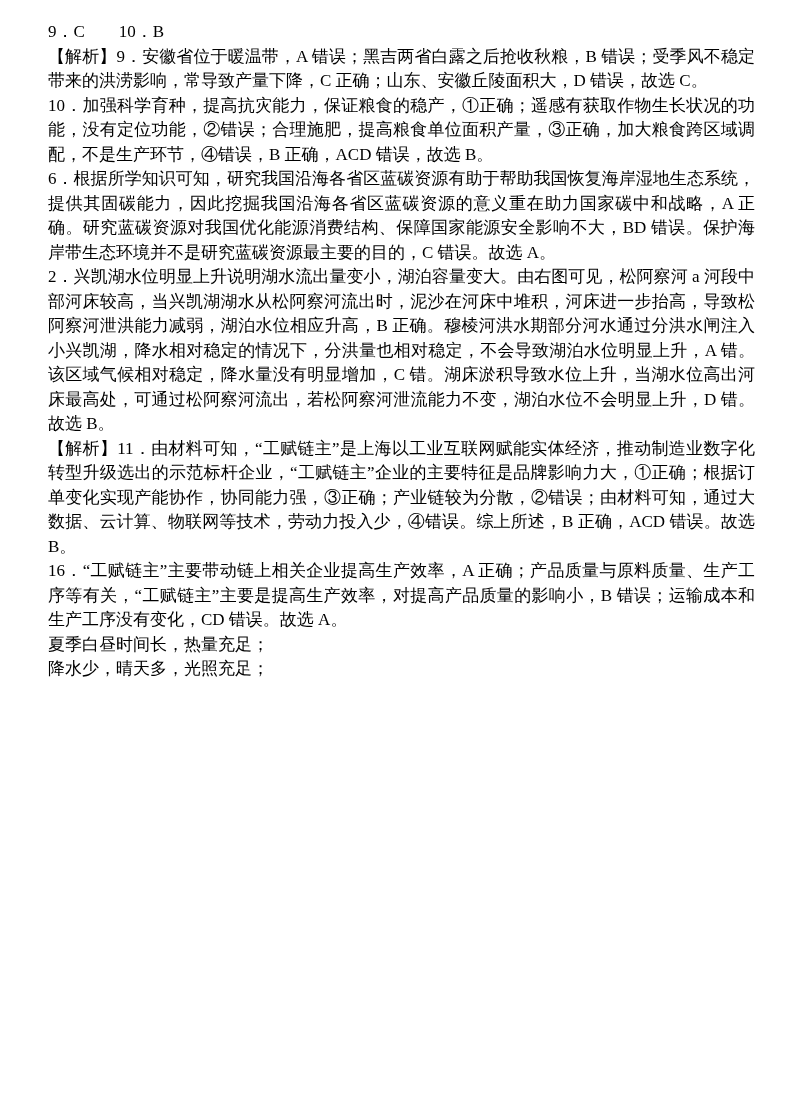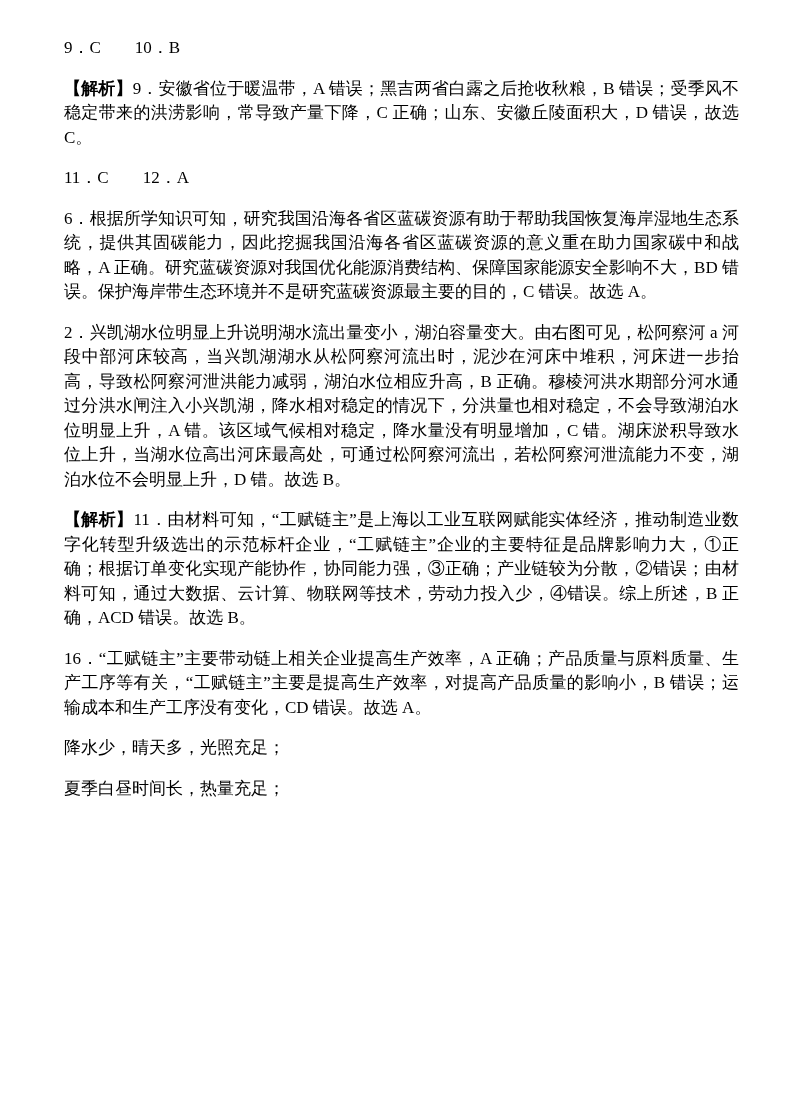--- a/index.html
+++ b/index.html
@@ -13,57 +13,57 @@
     box-sizing: border-box;
     padding: 20px 45px 0 48px;
     background: #ffffff;
     color: #000000;
     font-family: "Liberation Serif", "DejaVu Serif", serif;
     font-size: 17px;
     line-height: 24.5px;
     overflow: hidden;
   }
   .page p {
-    margin: 16px;
+    margin: 0;
     text-align: justify;
     text-justify: inter-ideograph;
   }
   .page p.answers {
     text-align: left;
   }
   .indent {
     text-indent: 17px;
   }
   .label {
-    font-weight: 700;
+    font-weight: 400;
   }
   .gap-top {
     margin-top: 140px;
   }
 </style>
 </head>
 <body>
 
 <div class="page">
   <p class="answers">9．C　　10．B</p>
 
   <p><span class="label">【解析】</span><span>9．安徽省位于暖温带，A 错误；黑吉两省白露之后抢收秋粮，B 错误；受季风不稳定带来的洪涝影响，常导致产量下降，C 正确；山东、安徽丘陵面积大，D 错误，故选 C。</span></p>
 
+  <p>10．加强科学育种，提高抗灾能力，保证粮食的稳产，①正确；遥感有获取作物生长状况的功能，没有定位功能，②错误；合理施肥，提高粮食单位面积产量，③正确，加大粮食跨区域调配，不是生产环节，④错误，B 正确，ACD 错误，故选 B。</p>
 
-  <p class="answers">11．C　　12．A</p>
 
 
   <p>6．根据所学知识可知，研究我国沿海各省区蓝碳资源有助于帮助我国恢复海岸湿地生态系统，提供其固碳能力，因此挖掘我国沿海各省区蓝碳资源的意义重在助力国家碳中和战略，A 正确。研究蓝碳资源对我国优化能源消费结构、保障国家能源安全影响不大，BD 错误。保护海岸带生态环境并不是研究蓝碳资源最主要的目的，C 错误。故选 A。</p>
 
 
 
   <p>2．兴凯湖水位明显上升说明湖水流出量变小，湖泊容量变大。由右图可见，松阿察河 a 河段中部河床较高，当兴凯湖湖水从松阿察河流出时，泥沙在河床中堆积，河床进一步抬高，导致松阿察河泄洪能力减弱，湖泊水位相应升高，B 正确。穆棱河洪水期部分河水通过分洪水闸注入小兴凯湖，降水相对稳定的情况下，分洪量也相对稳定，不会导致湖泊水位明显上升，A 错。该区域气候相对稳定，降水量没有明显增加，C 错。湖床淤积导致水位上升，当湖水位高出河床最高处，可通过松阿察河流出，若松阿察河泄流能力不变，湖泊水位不会明显上升，D 错。故选 B。</p>
 
 
   <p><span class="label">【解析】</span><span>11．由材料可知，“工赋链主”是上海以工业互联网赋能实体经济，推动制造业数字化转型升级选出的示范标杆企业，“工赋链主”企业的主要特征是品牌影响力大，①正确；根据订单变化实现产能协作，协同能力强，③正确；产业链较为分散，②错误；由材料可知，通过大数据、云计算、物联网等技术，劳动力投入少，④错误。综上所述，B 正确，ACD 错误。故选 B。</span></p>
 
   <p>16．“工赋链主”主要带动链上相关企业提高生产效率，A 正确；产品质量与原料质量、生产工序等有关，“工赋链主”主要是提高生产效率，对提高产品质量的影响小，B 错误；运输成本和生产工序没有变化，CD 错误。故选 A。</p>
 
 
+  <p>夏季白昼时间长，热量充足；</p>
+
   <p>降水少，晴天多，光照充足；</p>
-
-  <p>夏季白昼时间长，热量充足；</p>
 </div>
 
 </body></html>

